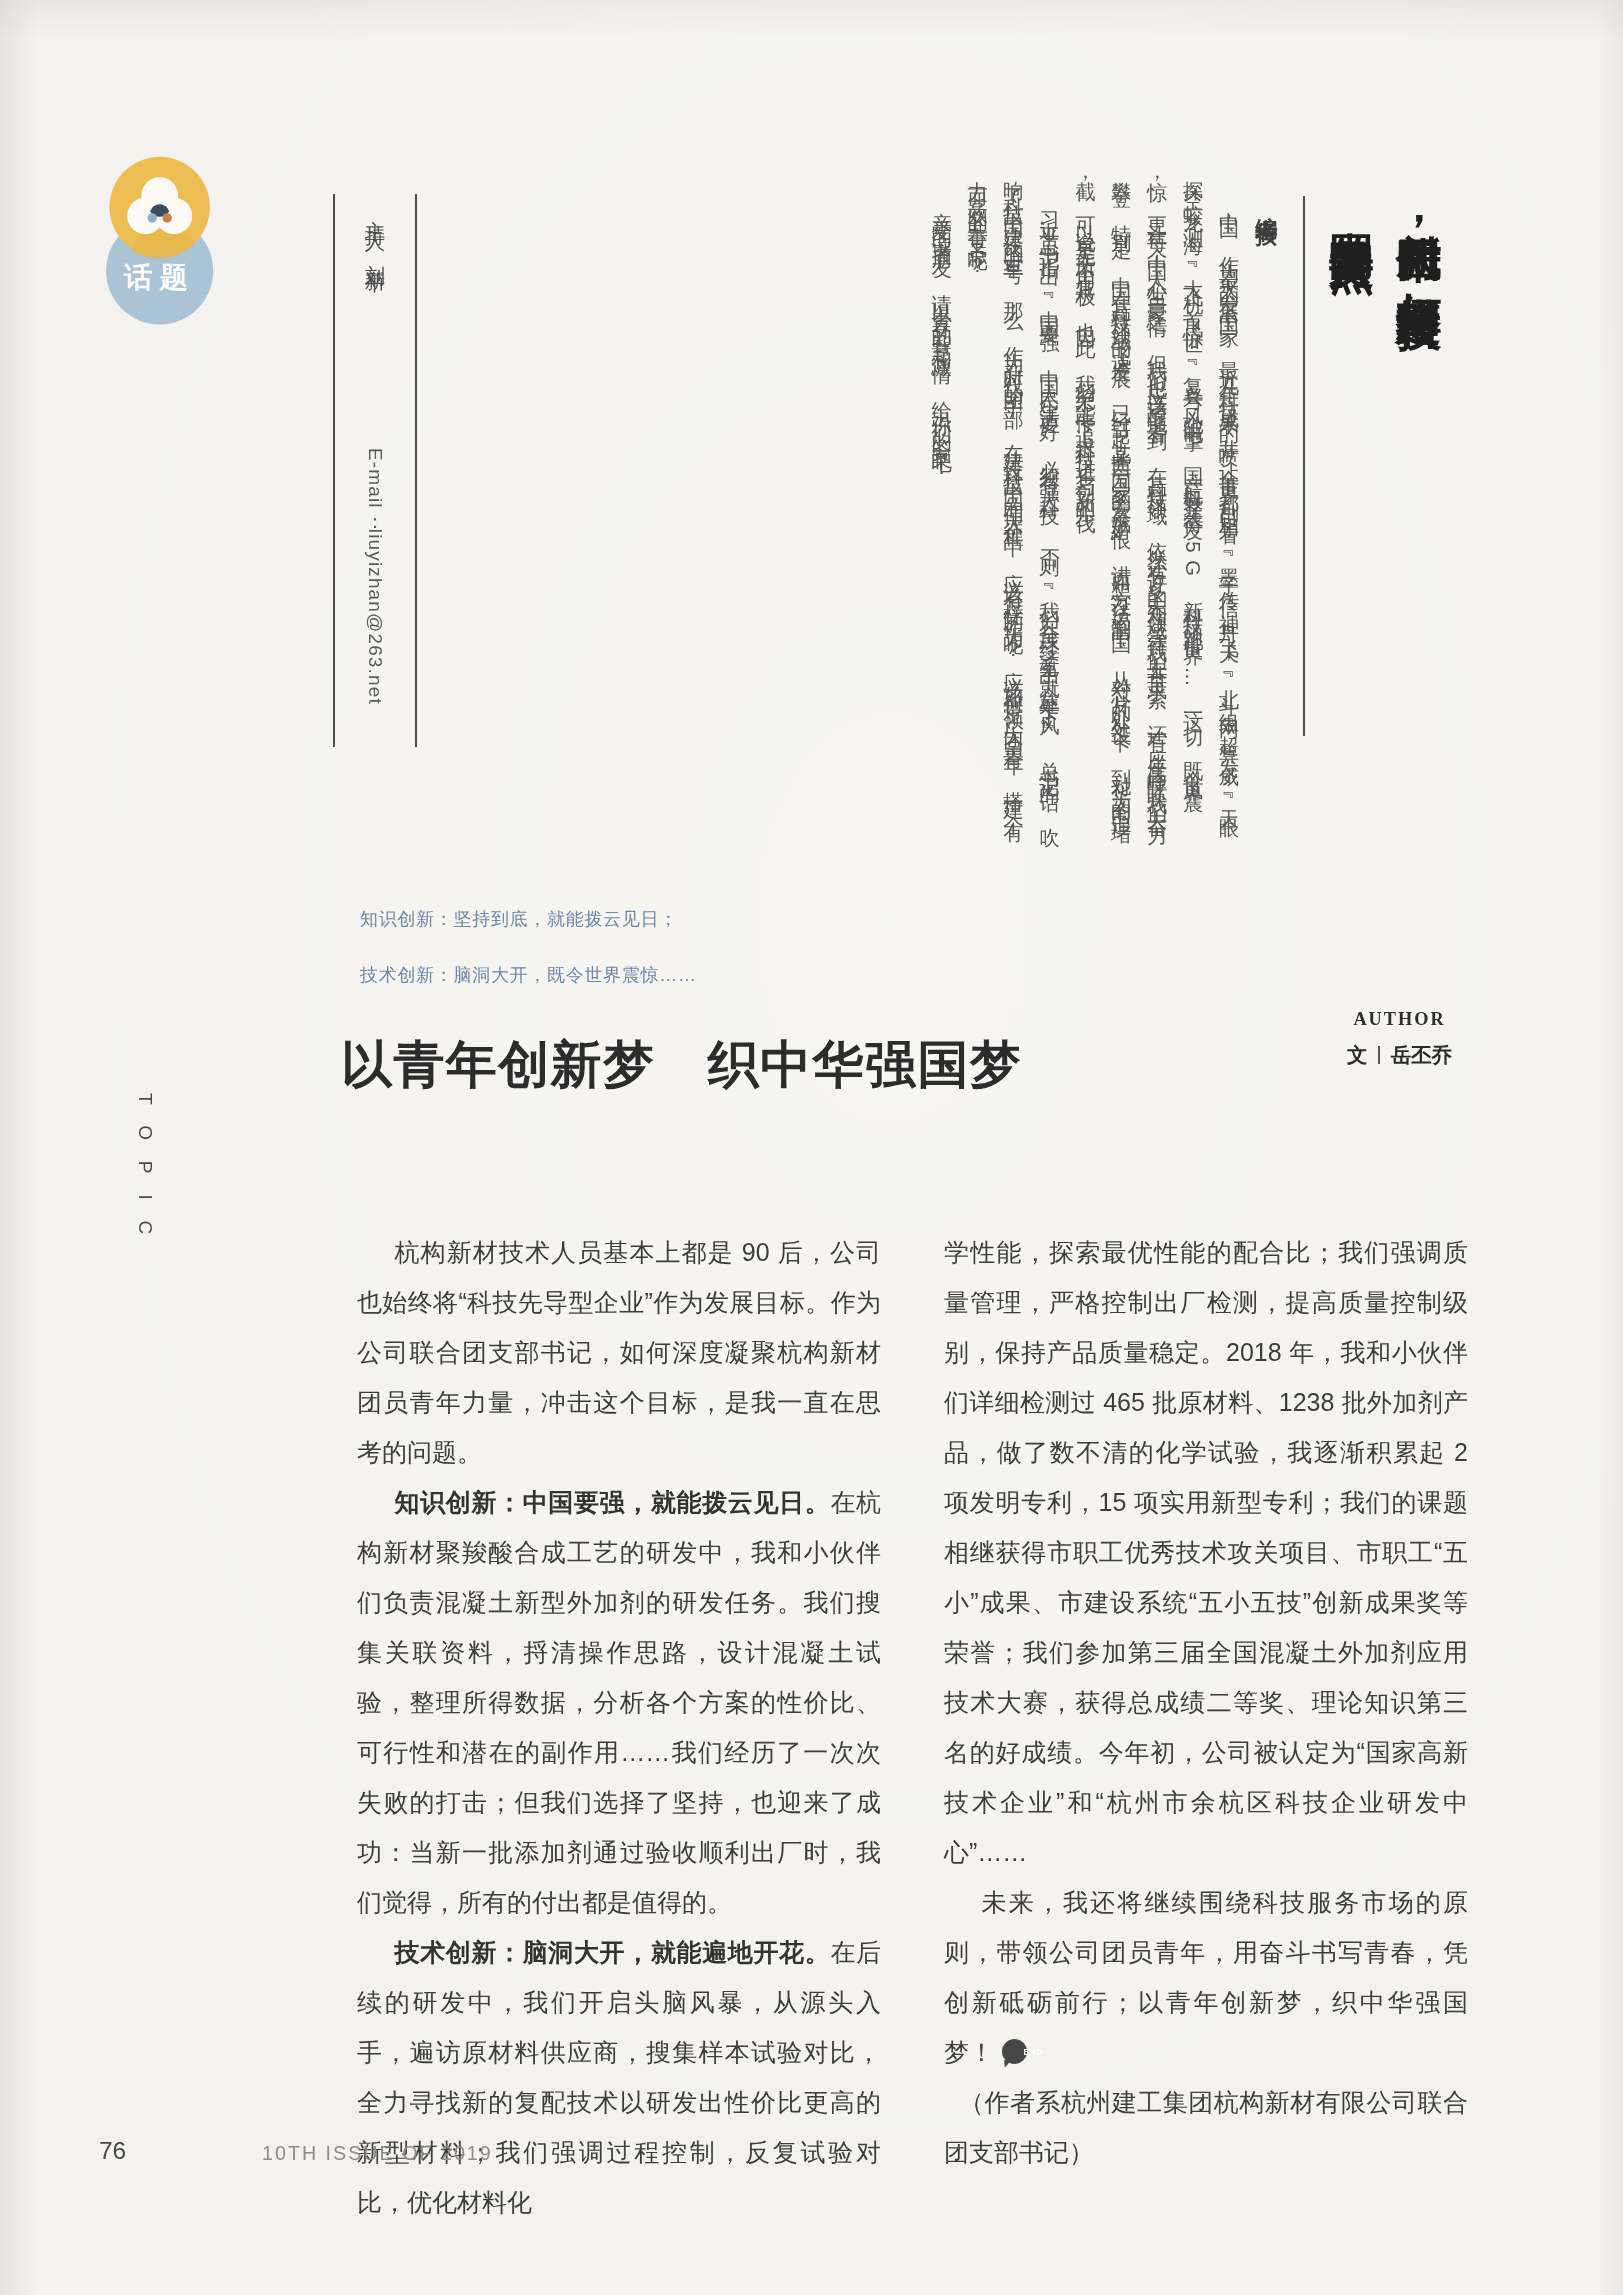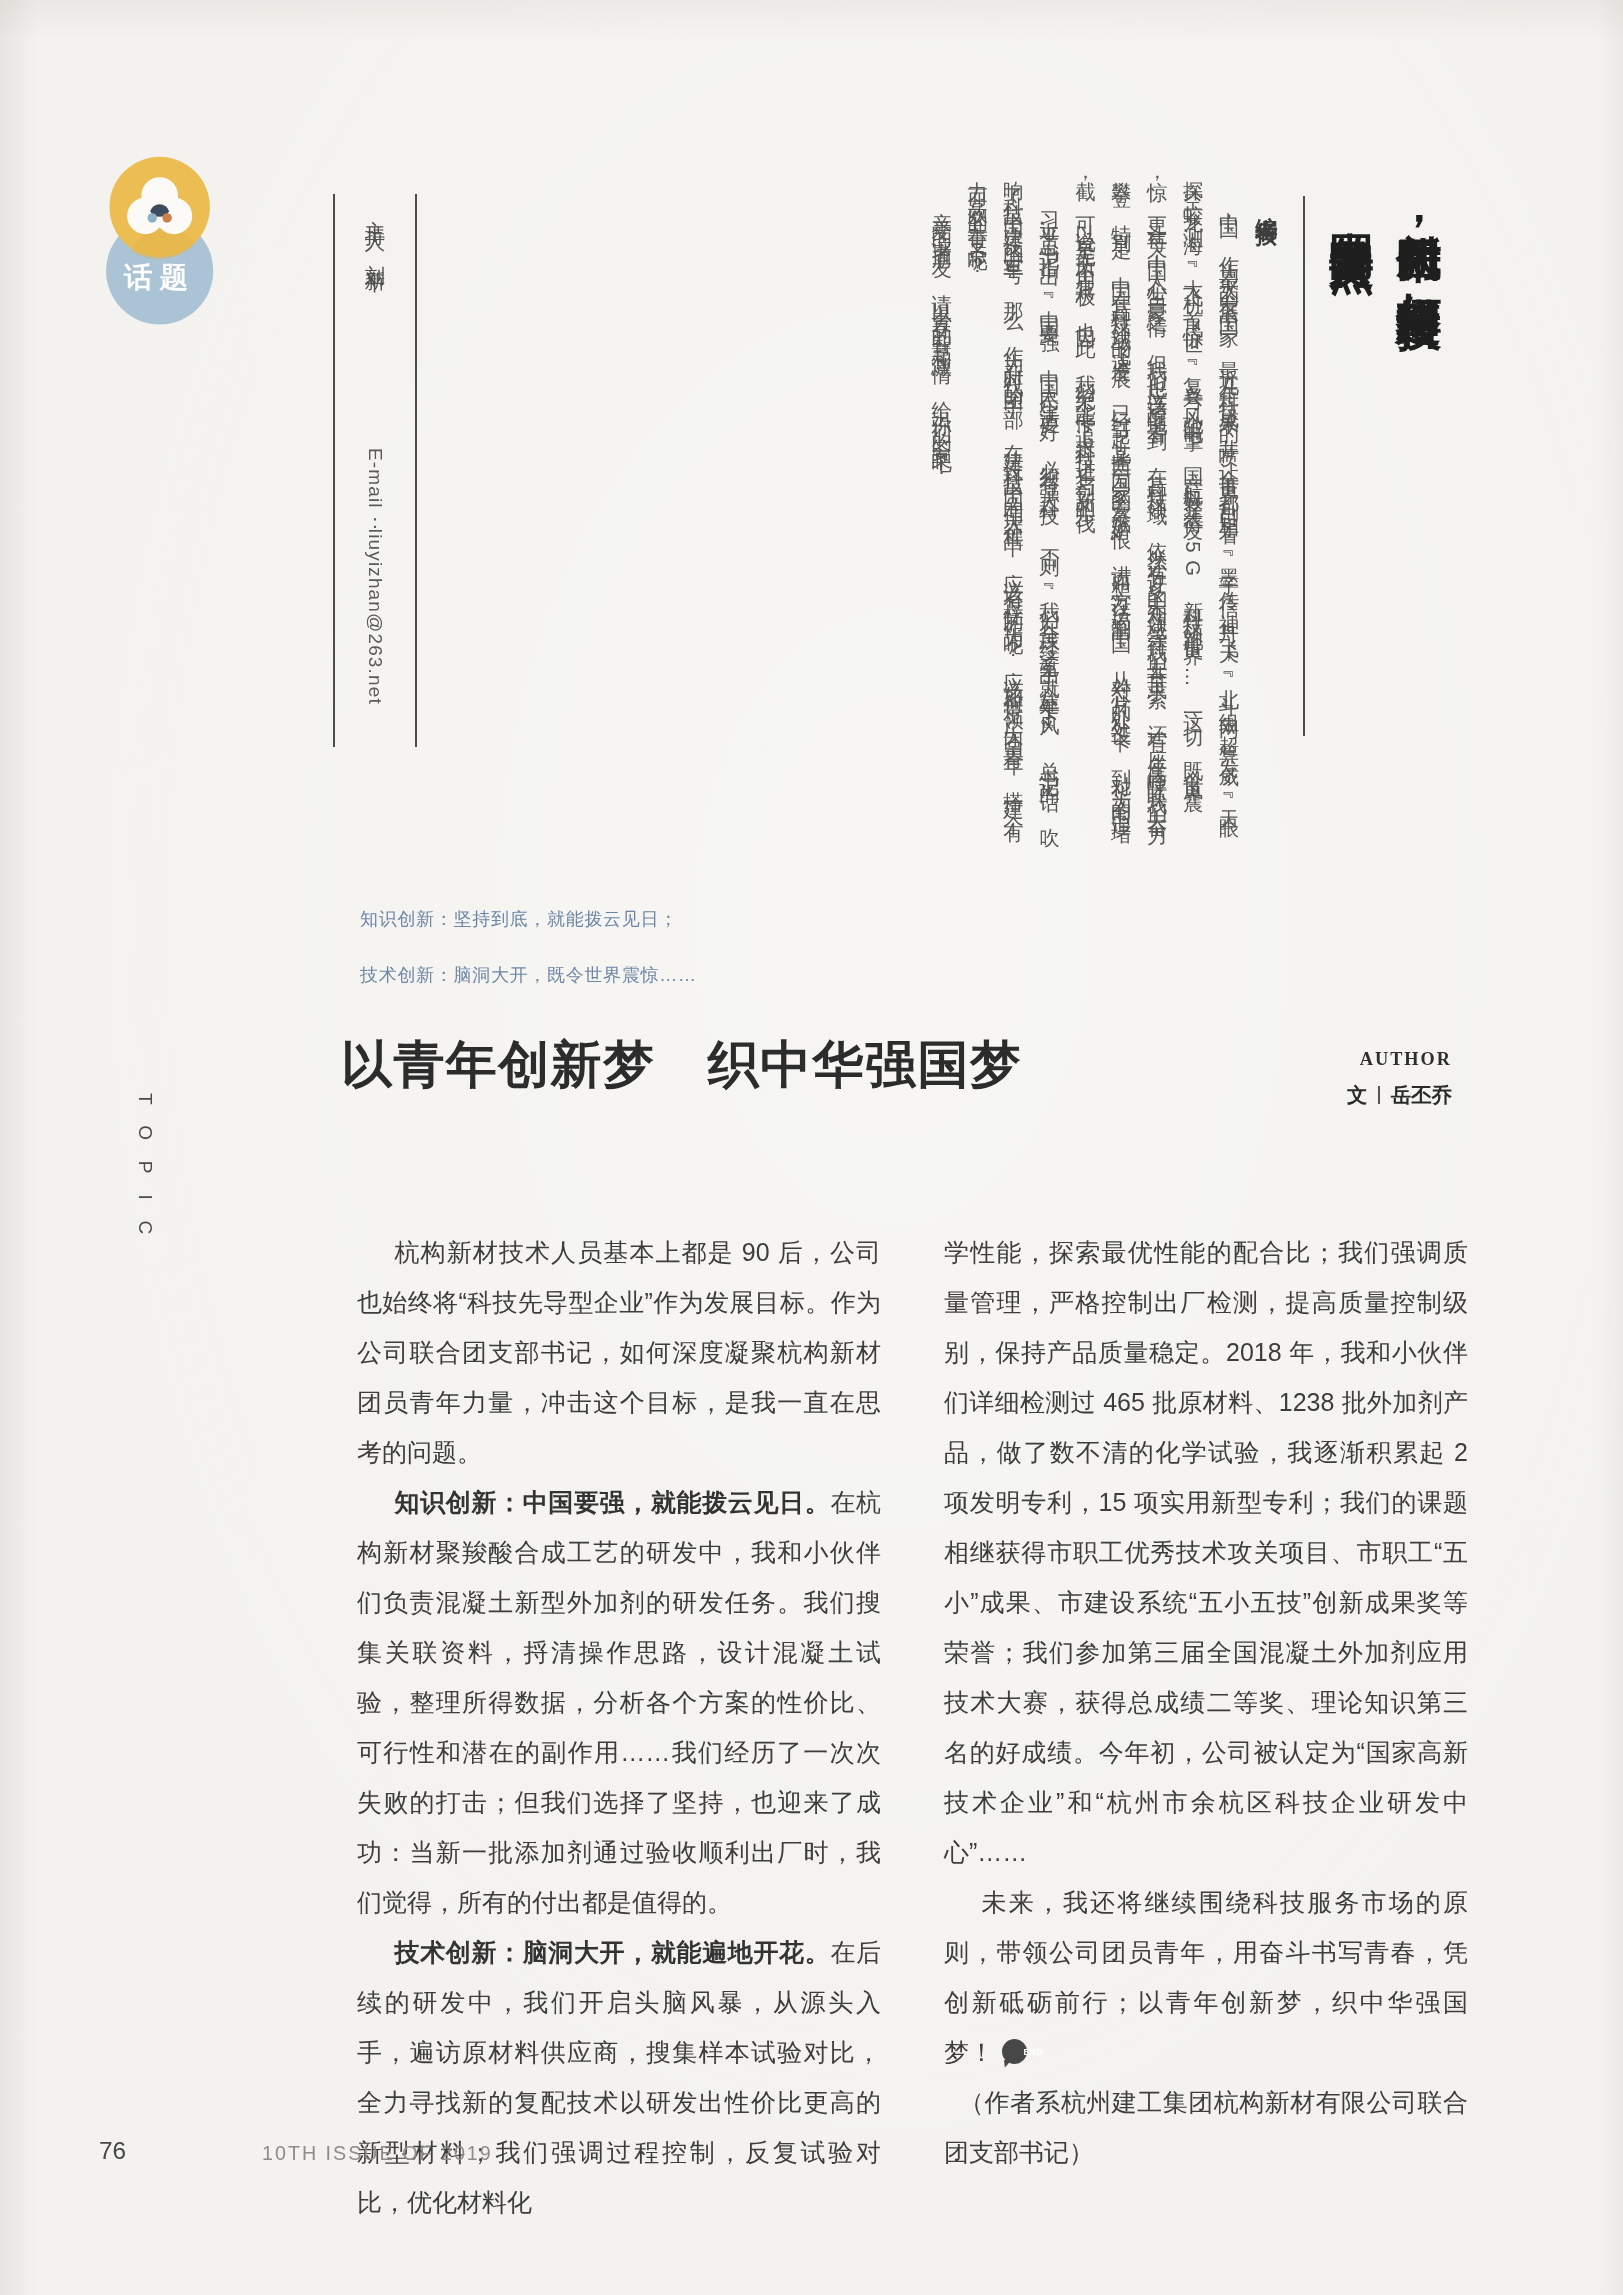--- a/index.html
+++ b/index.html
@@ -51,21 +51,21 @@
     font-size:19px;color:#5a5a5a;letter-spacing:.06em;
   }
 
   
   .teaser{position:absolute;left:360px;top:891px;font-size:18px;color:#6e86a6;line-height:56px;letter-spacing:0.7px;}
   .teaser p{margin:0;}
   .title{
     position:absolute;left:341px;top:1031px;
     font-size:51px;font-weight:900;color:#2c2c2c;letter-spacing:1.4px;
   }
-  .author-block{position:absolute;right:171px;top:1009px;text-align:right;margin-top:40px;}
+  .author-block{position:absolute;right:171px;top:1009px;text-align:center;}
   .author-label{font-family:"Liberation Serif",serif;font-size:18.3px;font-weight:700;letter-spacing:2px;color:#2e2e2e;}
   .byline{margin-top:11px;font-size:20.4px;color:#2a2a2a;font-weight:600;}
   .byline-divider{display:inline-block;width:1.4px;height:17.7px;background:#555;margin:0 11px;vertical-align:-2px;}
 
   
   .bodycol{
     position:absolute;top:1227px;width:524px;
     font-size:25px;line-height:50px;color:#3d3d3d;
     text-align:justify;
   }

